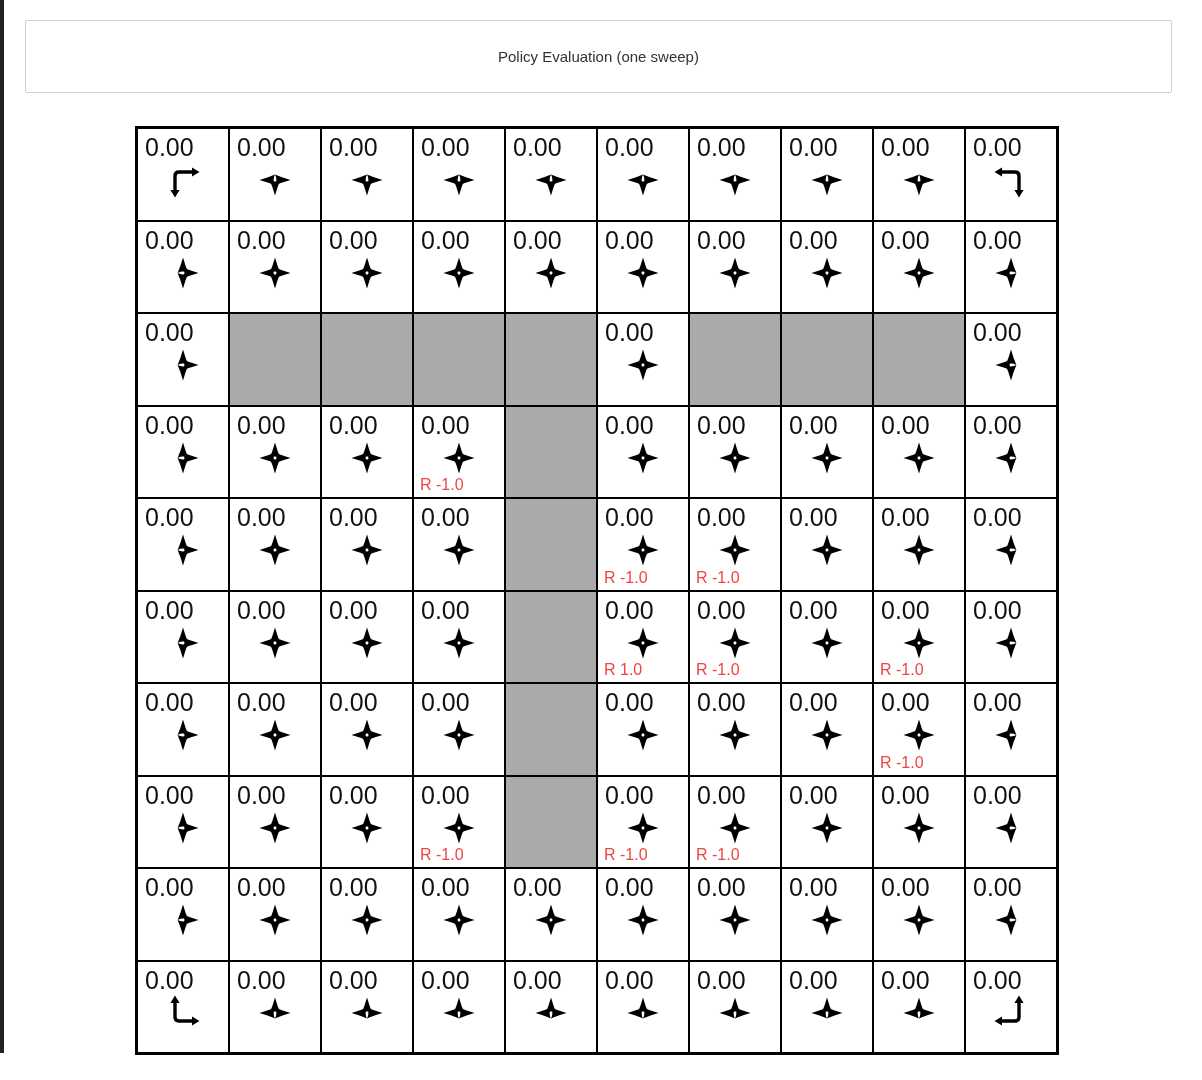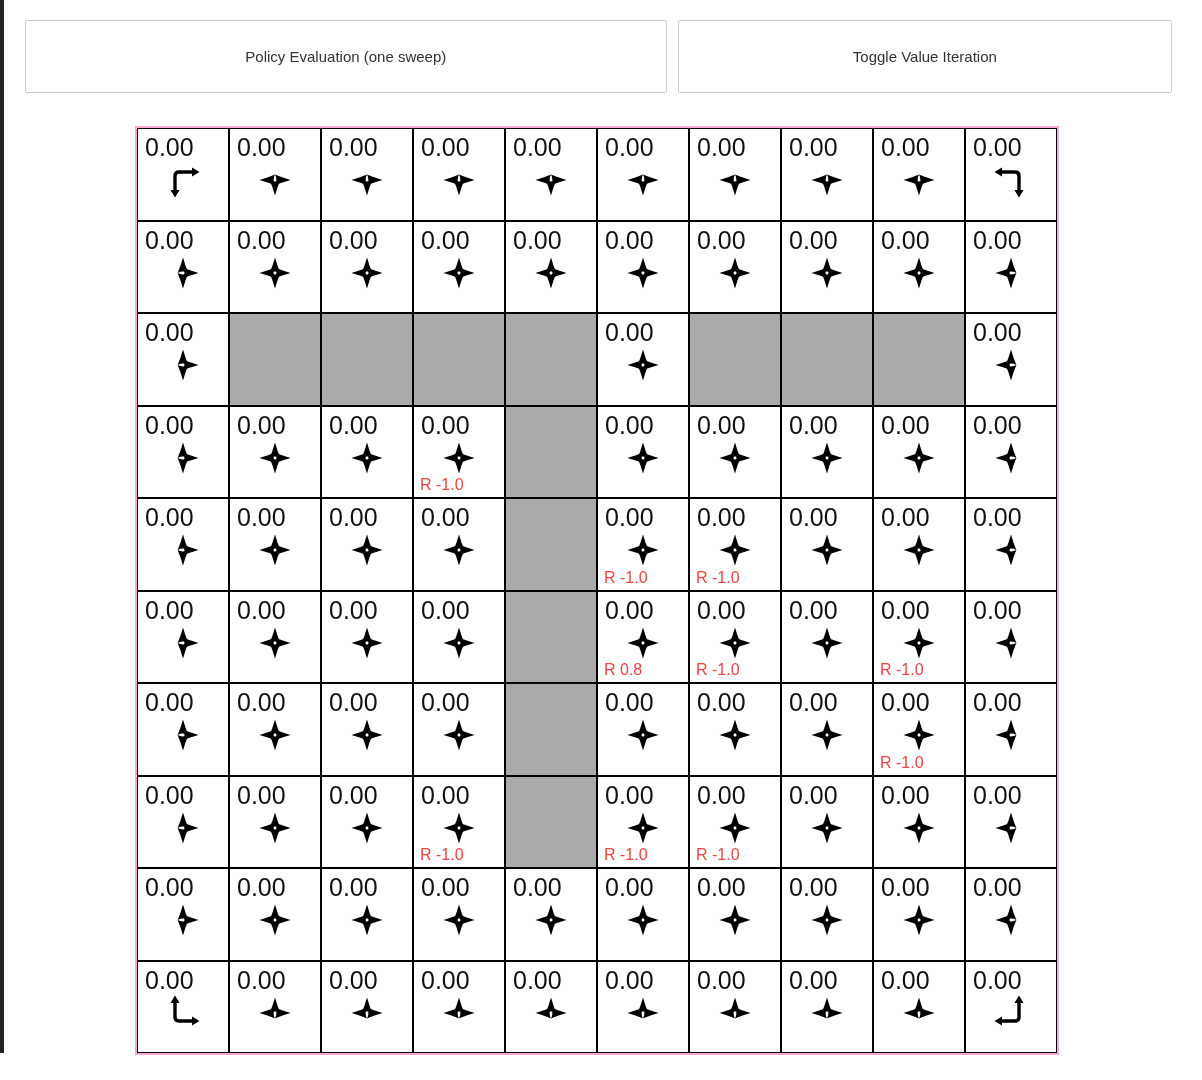--- a/index.html
+++ b/index.html
@@ -37,21 +37,21 @@
     align-items: center;
     justify-content: center;
     flex: 1 1 0;
     padding: 16px;
     cursor: pointer;
   }
   .btn.wide { flex: 1.32 1 0; }
   .board {
     margin: 33px 11px 0 135px;
     width: max-content;
-    border: 2px solid #f9a8d4;
+    border: 2px solid #000000;
     display: grid;
     grid-template-columns: repeat(10, 92px);
     grid-auto-rows: 92.5px;
     background: #ffffff;
   }
   .cell {
     position: relative;
     box-sizing: border-box;
     border: 1px solid #000000;
     background: #ffffff;
@@ -77,21 +77,20 @@
     color: #ef4444;
   }
 </style>
 </head>
 <body>
 
 <div class="window-edge"></div>
 
 <div class="toolbar">
   <button class="btn wide">Policy Evaluation (one sweep)</button>
-  <button class="btn">Toggle Value Iteration</button>
 </div>
 
 <div class="board" id="board">
     <div class="cell">
       <span class="val">0.00</span>
       <svg class="arrow" width="40" height="40" viewBox="-20 -20 40 40">
         <path d="M -8 10 L -8 -4 Q -8 -8 -4 -8 L 9 -8" fill="none" stroke="#000" stroke-width="3.4"></path>
         <polygon points="9,-12.6 16.5,-8 9,-3.4" fill="#000"></polygon>
         <polygon points="-12.6,10 -8,17.5 -3.4,10" fill="#000"></polygon>
       </svg>
@@ -806,21 +805,21 @@
         <g transform="rotate(90)">
           <path d="M0 -5.4 Q 6.5 -2.5 15.5 0 Q 6.5 2.5 0 5.4 Q 2.8 0 0 -5.4 Z" fill="#000"></path>
         </g>
         <g transform="rotate(180)">
           <path d="M0 -5.4 Q 6.5 -2.5 15.5 0 Q 6.5 2.5 0 5.4 Q 2.8 0 0 -5.4 Z" fill="#000"></path>
         </g>
         <g transform="rotate(0)">
           <path d="M0 -5.4 Q 6.5 -2.5 15.5 0 Q 6.5 2.5 0 5.4 Q 2.8 0 0 -5.4 Z" fill="#000"></path>
         </g>
       </svg>
-      <span class="reward">R 0.8</span>
+      <span class="reward">R 1.0</span>
     </div>
     <div class="cell">
       <span class="val">0.00</span>
       <svg class="arrow" width="40" height="40" viewBox="-20 -20 40 40">
         <g transform="rotate(270)">
           <path d="M0 -5.4 Q 6.5 -2.5 15.5 0 Q 6.5 2.5 0 5.4 Q 2.8 0 0 -5.4 Z" fill="#000"></path>
         </g>
         <g transform="rotate(90)">
           <path d="M0 -5.4 Q 6.5 -2.5 15.5 0 Q 6.5 2.5 0 5.4 Q 2.8 0 0 -5.4 Z" fill="#000"></path>
         </g>

